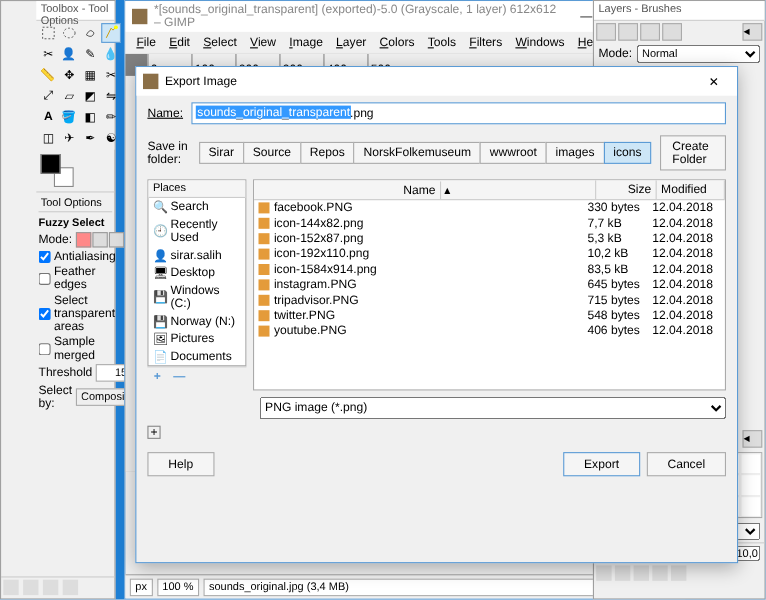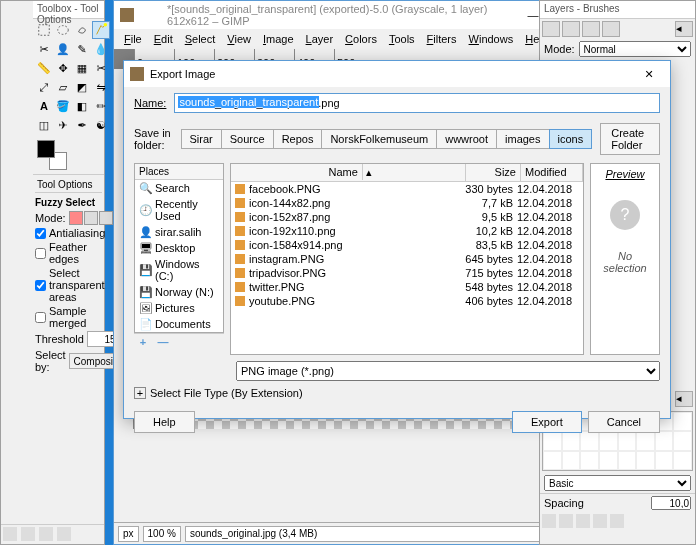--- a/index.html
+++ b/index.html
@@ -27,21 +27,21 @@
 .mode-icons span { width: 14px; height: 14px; background: #ddd; border: 1px solid #999; }
 .mode-icons span.sel { background: #f88; }
 
 .toolbox-footer { position: absolute; bottom: 0; left: 0; right: 0; height: 20px; display: flex; gap: 4px; padding: 2px; border-top: 1px solid #ccc; }
 .toolbox-footer span { width: 14px; height: 14px; background: #ddd; }
 
 
 .main-win { position: absolute; left: 113px; top: 0; width: 510px; height: 545px; background: #f0f0f0; border: 1px solid #5b9bd5; }
 .main-title { height: 28px; background: #fff; display: flex; align-items: center; padding: 0 6px; gap: 6px; }
 .main-title .logo { width: 14px; height: 14px; background: #8b6f47; }
-.main-title .ttext { flex: 1; color: #888; font-size: 11px; margin-left: 27px; }
+.main-title .ttext { flex: 1; color: #888; font-size: 11px; }
 .win-controls { display: flex; gap: 4px; }
 .win-controls span { width: 30px; height: 20px; display: flex; align-items: center; justify-content: center; cursor: pointer; }
 .menubar { display: flex; gap: 0; padding: 2px 4px; background: #f0f0f0; }
 .menubar span { padding: 2px 6px; cursor: pointer; }
 .menubar span u { text-decoration: underline; }
 .canvas-area { background: #808080; height: 380px; position: relative; }
 .ruler-h { position: absolute; top: 0; left: 20px; right: 0; height: 20px; background: #f0f0f0; border-bottom: 1px solid #888; font-size: 8px; display: flex; overflow: hidden; }
 .ruler-h span { width: 40px; border-left: 1px solid #888; padding: 8px 2px 0; }
 .ruler-v { position: absolute; top: 20px; left: 0; width: 20px; bottom: 0; background: #f0f0f0; border-right: 1px solid #888; }
 .canvas { position: absolute; top: 20px; left: 20px; right: 16px; bottom: 0; background-image: repeating-conic-gradient(#ccc 0 25%, #fff 0 50%); background-size: 16px 16px; }
@@ -56,21 +56,21 @@
 .lw-mode { display: flex; align-items: center; gap: 4px; padding: 2px 4px; font-size: 10px; }
 .lw-mode select { flex: 1; height: 16px; font-size: 10px; }
 .brush-grid { height: 60px; background: #fff; border: 1px solid #aaa; margin: 2px; display: grid; grid-template-columns: repeat(8, 1fr); }
 .brush-grid span { border: 1px solid #eee; }
 .lw-spacing { display: flex; align-items: center; gap: 4px; padding: 2px 4px; font-size: 10px; border-top: 1px solid #ccc;}
 .lw-spacing input { width: 40px; height: 14px; font-size: 10px; }
 .lw-foot { display: flex; gap: 3px; padding: 2px; }
 .lw-foot span { width: 14px; height: 14px; background: #ddd; }
 
 
-.export-dlg { position: absolute; left: 123px; top: 60px; width: 548px; height: 359px; background: #f0f0f0; border: 1px solid #5b9bd5; box-shadow: 0 4px 16px rgba(0,0,0,.3); z-index: 100; }
+.export-dlg { position: absolute; left: 123px; top: 60px; width: 548px; height: 452px; background: #f0f0f0; border: 1px solid #5b9bd5; box-shadow: 0 4px 16px rgba(0,0,0,.3); z-index: 100; }
 .dlg-title { height: 26px; background: #fff; display: flex; align-items: center; padding: 0 6px; gap: 6px; }
 .dlg-title .logo { width: 14px; height: 14px; background: #8b6f47; }
 .dlg-title .ttext { flex: 1; }
 .name-row { display: flex; align-items: center; gap: 8px; padding: 6px 10px; }
 .name-row label { text-decoration: underline; }
 .name-input { flex: 1; position: relative; }
 .name-input input { width: 100%; height: 20px; border: 1px solid #5b9bd5; padding: 2px 4px; }
 .name-sel { position: absolute; left: 4px; top: 3px; background: #3399ff; color: #fff; padding: 0 1px; pointer-events: none; }
 
 .folder-row { display: flex; align-items: center; gap: 8px; padding: 4px 10px; }
@@ -88,21 +88,21 @@
 .filelist { flex: 1; border: 1px solid #aaa; background: #fff; display: flex; flex-direction: column; }
 .fl-hdr { display: flex; background: #f5f5f5; border-bottom: 1px solid #ccc; font-size: 10px; }
 .fl-hdr span { padding: 2px 4px; border-right: 1px solid #ccc; }
 .fl-hdr .c-name { flex: 1; text-align: center; }
 .fl-hdr .c-size { width: 55px; text-align: right; }
 .fl-hdr .c-mod { width: 62px; }
 .fl-rows { flex: 1; overflow: auto; }
 .fl-row { display: flex; padding: 1px 4px; font-size: 10px; align-items: center; gap: 4px; }
 .fl-row .fi { width: 10px; height: 10px; background: #e49b3a; display: inline-block; }
 .fl-row .c-name { flex: 1; }
-.fl-row .c-size { width: 55px; text-align: right; }
+.fl-row .c-size { width: 55px; }
 .fl-row .c-mod { width: 62px; }
 
 .preview { width: 70px; border: 1px solid #aaa; background: #fff; text-align: center; padding: 4px; font-size: 10px; }
 .preview .ph { font-style: italic; text-decoration: underline; margin-bottom: 20px; }
 .preview .qmark { width: 30px; height: 30px; margin: 4px auto; border-radius: 50%; background: #ccc; display: flex; align-items: center; justify-content: center; font-size: 16px; color: #fff; }
 .preview .nosel { font-style: italic; color: #555; margin-top: 20px; }
 
 .place-foot { display: flex; gap: 6px; padding: 2px; border-top: 1px solid #ccc; }
 .place-foot span { width: 14px; height: 14px; color: #5b9bd5; text-align: center; cursor: pointer; font-weight: bold; }
 
@@ -419,21 +419,21 @@
           </div>
           <div class="fl-row">
             <span class="fi"></span>
             <span class="c-name">icon-144x82.png</span>
             <span class="c-size">7,7 kB</span>
             <span class="c-mod">12.04.2018</span>
           </div>
           <div class="fl-row">
             <span class="fi"></span>
             <span class="c-name">icon-152x87.png</span>
-            <span class="c-size">9,5 kB</span>
+            <span class="c-size">5,3 kB</span>
             <span class="c-mod">12.04.2018</span>
           </div>
           <div class="fl-row">
             <span class="fi"></span>
             <span class="c-name">icon-192x110.png</span>
             <span class="c-size">10,2 kB</span>
             <span class="c-mod">12.04.2018</span>
           </div>
           <div class="fl-row">
             <span class="fi"></span>
@@ -459,34 +459,28 @@
             <span class="c-size">548 bytes</span>
             <span class="c-mod">12.04.2018</span>
           </div>
           <div class="fl-row">
             <span class="fi"></span>
             <span class="c-name">youtube.PNG</span>
             <span class="c-size">406 bytes</span>
             <span class="c-mod">12.04.2018</span>
           </div>
         </div>
-    </div>
-    <div class="preview">
-      <div class="ph">Preview</div>
-      <div class="qmark">?</div>
-      <div class="nosel">No selection</div>
     </div>
   </div>
   <div class="filetype-row">
     <span style="width:96px"></span>
     <select><option>PNG image (*.png)</option></select>
   </div>
   <div class="sft">
     <span class="plus">+</span>
-    <span>Select File Type (By Extension)</span>
   </div>
   <div class="dlg-buttons">
     <div class="left">
         <span class="btn">Help</span>
       </div>
     <div class="right">
       <span class="btn primary">Export</span>
       <span class="btn">Cancel</span>
     </div>
   </div>

